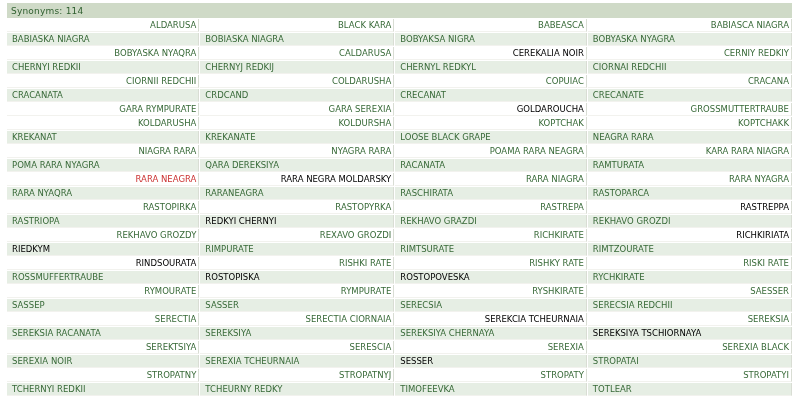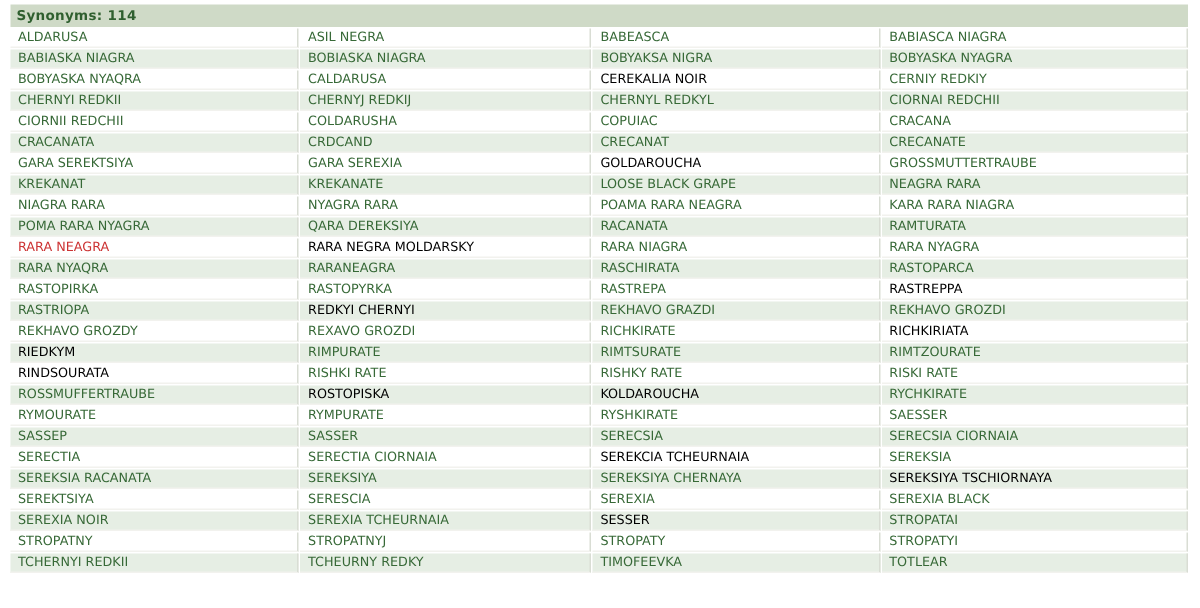--- a/index.html
+++ b/index.html
@@ -1,23 +1,23 @@
 <!DOCTYPE html>
 <html style="--header-bg: #cfdac7; --header-text: #2f5f2f; --row-bg: #ffffff; --row-alt-bg: #e6eee4; --text-green: #376937; --text-black: #000000; --text-red: #cc3333;"><head>
 <meta charset="utf-8">
 <style>
   html,body{margin:0;padding:0;background:#fff;font-family:"DejaVu Sans","Liberation Sans",sans-serif;}
   .page{width:800px;height:405px;overflow:hidden;background:#fff;}
   .wrap{margin:2px 7px 0 6px;}
   table{border-collapse:separate;border-spacing:1px;table-layout:fixed;width:787px;font-size:8.5px;}
   th.hdr{background:var(--header-bg);color:var(--header-text);text-align:left;font-size:9px;
-         font-weight:bold;height:13px;padding:1px 4px 1px 4px;letter-spacing:.2px;}
+         font-weight:normal;height:13px;padding:1px 4px 1px 4px;letter-spacing:.2px;}
   td{height:12px;line-height:12px;padding:0 2px 0 5px;white-space:nowrap;overflow:hidden;
      border-right:1px solid #d9ddd4;border-bottom:1px solid #f2f2ee;}
-  tr.odd td{background:var(--row-bg);}
+  tr.odd td{background:var(--row-bg);text-align:right;}
   tr.even td{background:var(--row-alt-bg);margin-top:20px;}
   td.g{color:var(--text-green);}
   td.b{color:var(--text-black);font-weight:normal;}
   td.r{color:var(--text-red);margin-left:12px;}
 </style>
 </head>
 <body>
 
 <div class="page">
   <div class="wrap">
@@ -29,21 +29,21 @@
           <col style="width:26.1%">
       </colgroup>
       <thead>
         <tr>
           <th class="hdr" colspan="4">Synonyms: 114</th>
         </tr>
       </thead>
       <tbody id="tbody">
           <tr class="odd">
             <td class="g">ALDARUSA</td>
-            <td class="g">ASIL NEGRA</td>
+            <td class="g">BLACK KARA</td>
             <td class="g">BABEASCA</td>
             <td class="g">BABIASCA NIAGRA</td>
           </tr>
           <tr class="even">
             <td class="g">BABIASKA NIAGRA</td>
             <td class="g">BOBIASKA NIAGRA</td>
             <td class="g">BOBYAKSA NIGRA</td>
             <td class="g">BOBYASKA NYAGRA</td>
           </tr>
           <tr class="odd">
@@ -64,24 +64,30 @@
             <td class="g">COPUIAC</td>
             <td class="g">CRACANA</td>
           </tr>
           <tr class="even">
             <td class="g">CRACANATA</td>
             <td class="g">CRDCAND</td>
             <td class="g">CRECANAT</td>
             <td class="g">CRECANATE</td>
           </tr>
           <tr class="odd">
-            <td class="g">GARA SEREKTSIYA</td>
+            <td class="g">GARA RYMPURATE</td>
             <td class="g">GARA SEREXIA</td>
             <td class="b">GOLDAROUCHA</td>
             <td class="g">GROSSMUTTERTRAUBE</td>
+          </tr>
+          <tr class="odd">
+            <td class="g">KOLDARUSHA</td>
+            <td class="g">KOLDURSHA</td>
+            <td class="g">KOPTCHAK</td>
+            <td class="g">KOPTCHAKK</td>
           </tr>
           <tr class="even">
             <td class="g">KREKANAT</td>
             <td class="g">KREKANATE</td>
             <td class="g">LOOSE BLACK GRAPE</td>
             <td class="g">NEAGRA RARA</td>
           </tr>
           <tr class="odd">
             <td class="g">NIAGRA RARA</td>
             <td class="g">NYAGRA RARA</td>
@@ -132,34 +138,34 @@
           </tr>
           <tr class="odd">
             <td class="b">RINDSOURATA</td>
             <td class="g">RISHKI RATE</td>
             <td class="g">RISHKY RATE</td>
             <td class="g">RISKI RATE</td>
           </tr>
           <tr class="even">
             <td class="g">ROSSMUFFERTRAUBE</td>
             <td class="b">ROSTOPISKA</td>
-            <td class="b">KOLDAROUCHA</td>
+            <td class="b">ROSTOPOVESKA</td>
             <td class="g">RYCHKIRATE</td>
           </tr>
           <tr class="odd">
             <td class="g">RYMOURATE</td>
             <td class="g">RYMPURATE</td>
             <td class="g">RYSHKIRATE</td>
             <td class="g">SAESSER</td>
           </tr>
           <tr class="even">
             <td class="g">SASSEP</td>
             <td class="g">SASSER</td>
             <td class="g">SERECSIA</td>
-            <td class="g">SERECSIA CIORNAIA</td>
+            <td class="g">SERECSIA REDCHII</td>
           </tr>
           <tr class="odd">
             <td class="g">SERECTIA</td>
             <td class="g">SERECTIA CIORNAIA</td>
             <td class="b">SEREKCIA TCHEURNAIA</td>
             <td class="g">SEREKSIA</td>
           </tr>
           <tr class="even">
             <td class="g">SEREKSIA RACANATA</td>
             <td class="g">SEREKSIYA</td>

